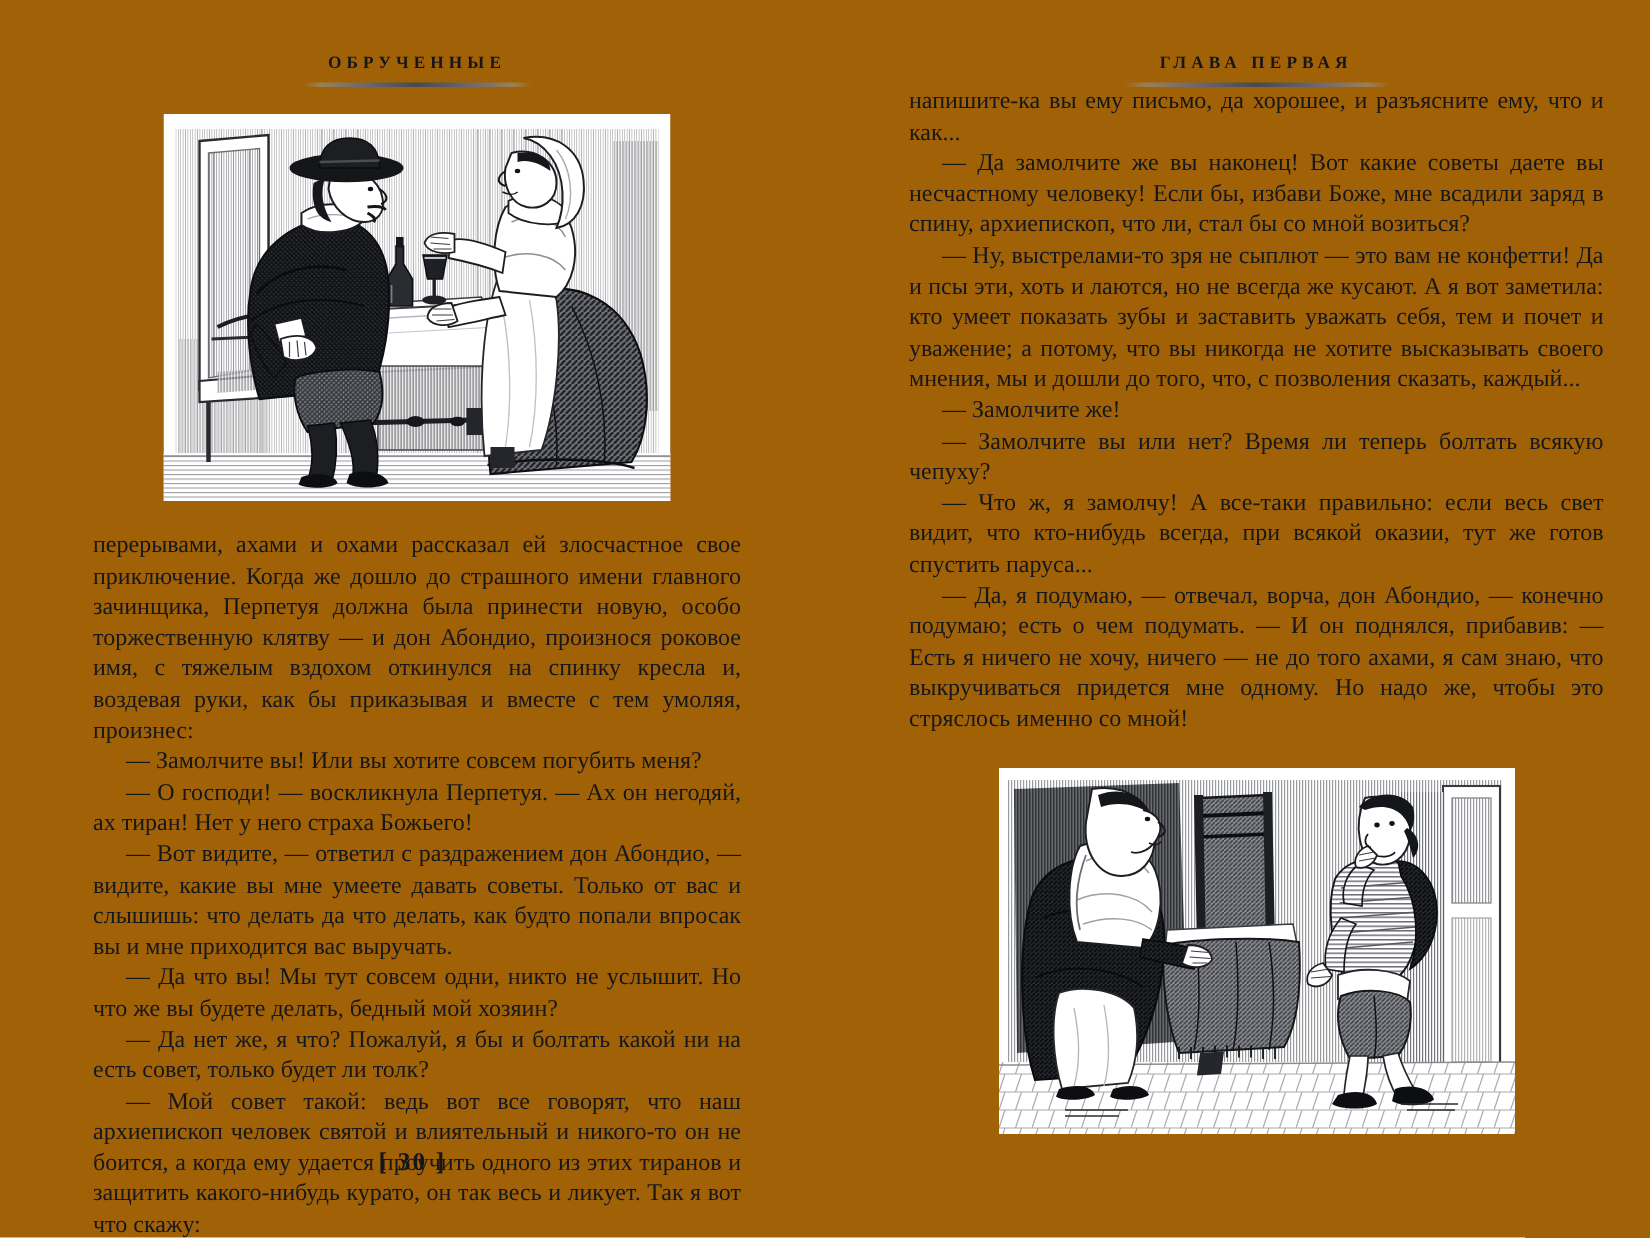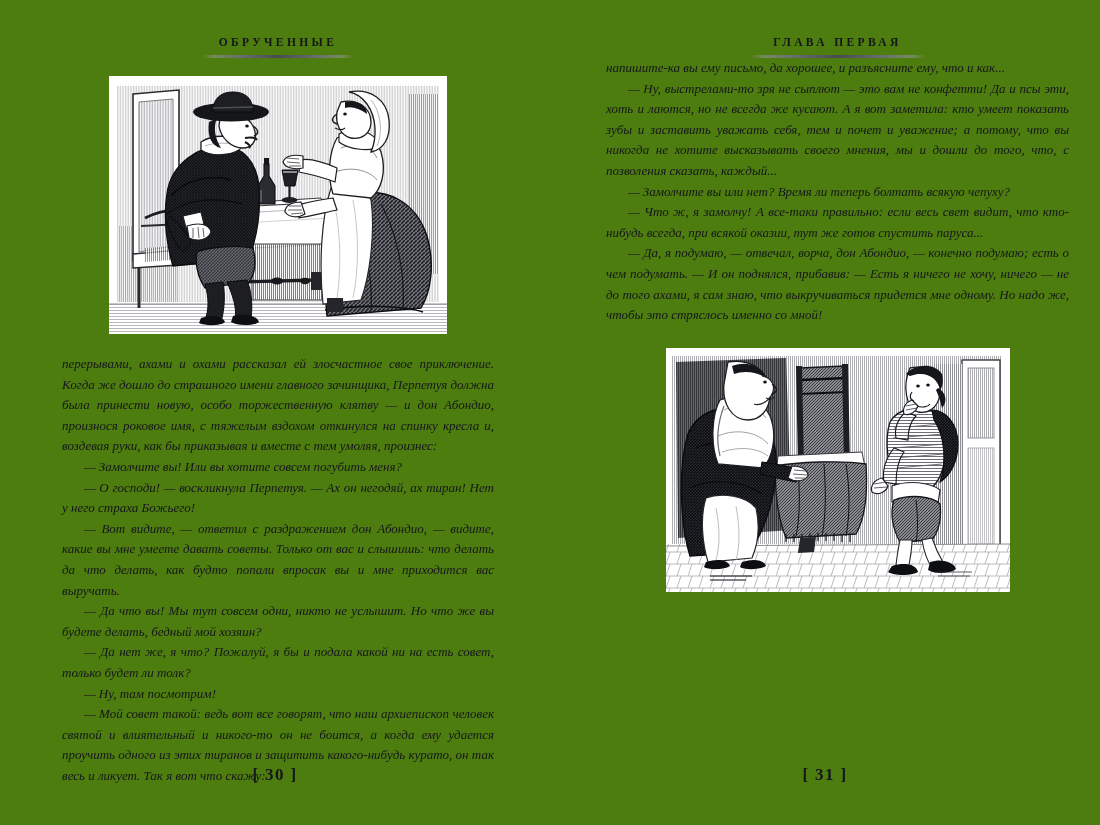--- a/index.html
+++ b/index.html
@@ -11,21 +11,21 @@
     width: 1100px;
     height: 825px;
     overflow: hidden;
     font-family: "Liberation Serif", "DejaVu Serif", serif;
     color: #1a1a1a;
   }
   .spread {
     width: 1100px;
     height: 825px;
     display: flex;
-    background: #4d7c0f;
+    background: #a16207;
     position: relative;
   }
   .page {
     width: 550px;
     height: 825px;
     position: relative;
     box-sizing: border-box;
   }
   .page-left  { padding: 0 56px 0 62px; }
   .page-right { padding: 0 31px 0 56px; }
@@ -51,27 +51,26 @@
         rgba(105,107,114,0.95) 26%,
         rgba(72,74,80,1) 50%,
         rgba(105,107,114,0.95) 74%,
         rgba(150,152,158,0.55) 92%,
         rgba(170,172,176,0) 100%);
   }
   .head-rule.wide { width: 176px; }
 
   
   .body-text {
-    font-size: 13px;
+    font-size: 16px;
     line-height: 20.6px;
     text-align: justify;
     text-justify: inter-word;
     color: #16171b;
     hyphens: none;
-    font-style: italic;
   }
   .body-text p { margin: 0; }
   .body-text p.ind { text-indent: 22px; }
   .body-text p.noind { text-indent: 0; }
 
   
   .figure { position: relative; }
   .figure svg { display: block; width: 100%; height: auto; }
 
   .fig-left {
@@ -266,38 +265,39 @@
         <rect x="218" y="222" width="16" height="14" fill="#25262b"></rect>
       </svg>
     </div>
 
     <div class="body-text">
         <p class="noind">перерывами, ахами и охами рассказал ей злосчастное свое приключение. Когда же дошло до страшного имени главного зачинщика, Перпетуя должна была принести новую, особо торжественную клятву — и дон Абондио, произнося роковое имя, с тяжелым вздохом откинулся на спинку кресла и, воздевая руки, как бы приказывая и вместе с тем умоляя, произнес:</p>
         <p class="ind">— Замолчите вы! Или вы хотите совсем погубить меня?</p>
         <p class="ind">— О господи! — воскликнула Перпетуя. — Ах он негодяй, ах тиран! Нет у него страха Божьего!</p>
         <p class="ind">— Вот видите, — ответил с раздражением дон Абондио, — видите, какие вы мне умеете давать советы. Только от вас и слышишь: что делать да что делать, как будто попали впросак вы и мне приходится вас выручать.</p>
         <p class="ind">— Да что вы! Мы тут совсем одни, никто не услышит. Но что же вы будете делать, бедный мой хозяин?</p>
-        <p class="ind">— Да нет же, я что? Пожалуй, я бы и подала какой ни на есть совет, только будет ли толк?</p>
-        <p class="ind">— Ну, там посмотрим!</p>
+        <p class="ind">— Да нет же, я что? Пожалуй, я бы и болтать какой ни на есть совет, только будет ли толк?</p>
         <p class="ind">— Мой совет такой: ведь вот все говорят, что наш архиепископ человек святой и влиятельный и никого-то он не боится, а когда ему удается проучить одного из этих тиранов и защитить какого-нибудь курато, он так весь и ликует. Так я вот что скажу:</p>
       </div>
 
     <div class="folio">[ 30 ]</div>
   </div>
 
   <div class="page page-right">
 
     <div>
       <div class="runhead">ГЛАВА ПЕРВАЯ</div>
       <div class="head-rule wide"></div>
     </div>
 
     <div class="body-text">
         <p class="noind">напишите-ка вы ему письмо, да хорошее, и разъясните ему, что и как...</p>
+        <p class="ind">— Да замолчите же вы наконец! Вот какие советы даете вы несчастному человеку! Если бы, избави Боже, мне всадили заряд в спину, архиепископ, что ли, стал бы со мной возиться?</p>
         <p class="ind">— Ну, выстрелами-то зря не сыплют — это вам не конфетти! Да и псы эти, хоть и лаются, но не всегда же кусают. А я вот заметила: кто умеет показать зубы и заставить уважать себя, тем и почет и уважение; а потому, что вы никогда не хотите высказывать своего мнения, мы и дошли до того, что, с позволения сказать, каждый...</p>
+        <p class="ind">— Замолчите же!</p>
         <p class="ind">— Замолчите вы или нет? Время ли теперь болтать всякую чепуху?</p>
         <p class="ind">— Что ж, я замолчу! А все-таки правильно: если весь свет видит, что кто-нибудь всегда, при всякой оказии, тут же готов спустить паруса...</p>
         <p class="ind">— Да, я подумаю, — отвечал, ворча, дон Абондио, — конечно подумаю; есть о чем подумать. — И он поднялся, прибавив: — Есть я ничего не хочу, ничего — не до того ахами, я сам знаю, что выкручиваться придется мне одному. Но надо же, чтобы это стряслось именно со мной!</p>
       </div>
 
     <div class="figure fig-right">
       <svg viewBox="0 0 344 244" preserveAspectRatio="none" role="img">
         <defs>
           <pattern id="rWall" width="2" height="2" patternUnits="userSpaceOnUse">
             <rect width="2" height="2" fill="#ffffff"></rect>
@@ -437,16 +437,15 @@
 
         <g opacity="0.75">
           <path d="M44 228 L86 228 M44 232 L80 232" stroke="#2a2b30" stroke-width="1.4"></path>
         </g>
         <g opacity="0.75">
           <path d="M268 224 L306 224 M272 228 L304 228" stroke="#2a2b30" stroke-width="1.2"></path>
         </g>
       </svg>
     </div>
 
-    <div class="folio">[ 31 ]</div>
   </div>
 
 </div>
 
 </body></html>

